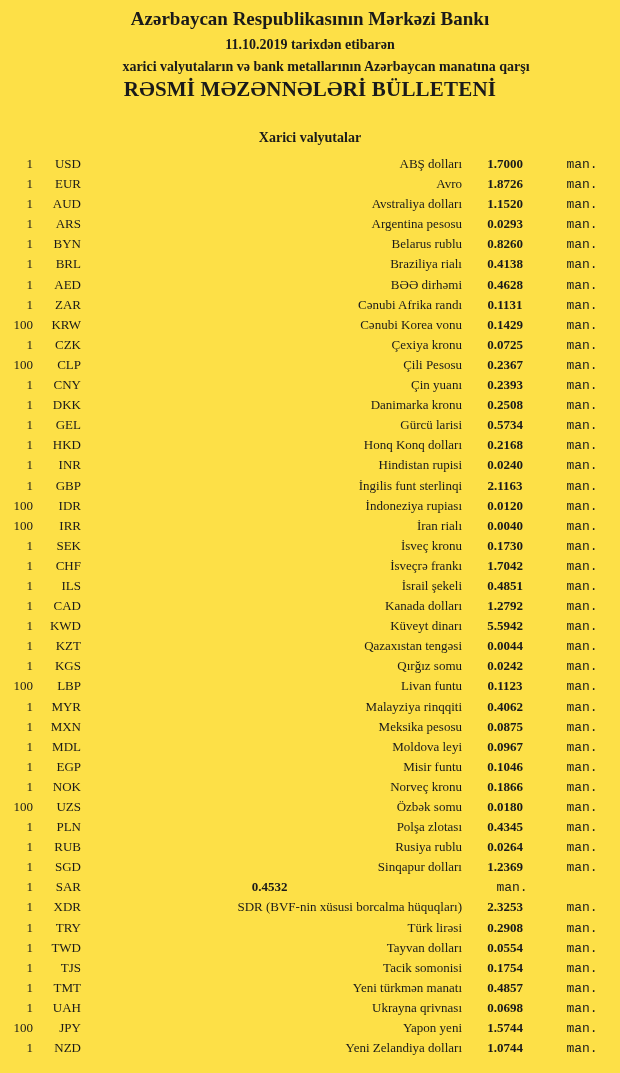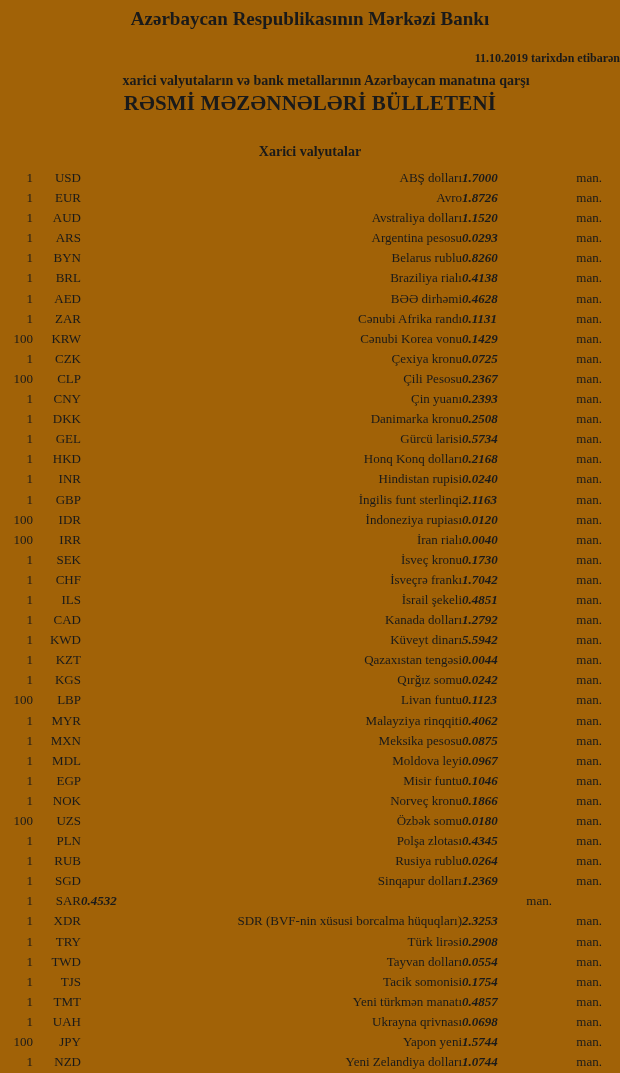--- a/index.html
+++ b/index.html
@@ -1,37 +1,36 @@
 <!DOCTYPE html>
 <html><head>
 <meta charset="utf-8">
 <style>
   html, body { margin: 0; padding: 0; background: #ffffff; }
   .page {
     position: relative;
     width: 620px;
     height: 1073px;
-    background: #a16207;
+    background: #fde047;
     color: #1a1a1a;
     font-family: "Liberation Serif", "DejaVu Serif", serif;
     overflow: hidden;
   }
   .doc-header { text-align: center; }
   .doc-title {
     font-size: 19px;
     font-weight: bold;
     line-height: 26px;
     margin: 6px 0 0 0;
   }
   .date-line {
-    font-size: 12px;
+    font-size: 14px;
     font-weight: bold;
     line-height: 21px;
-    margin: 16px 0 0 0;
-    text-align: right;
+    margin: 2px 0 0 0;
   }
   .subtitle-line {
     font-size: 14px;
     font-weight: bold;
     line-height: 21px;
     margin: 1px 0 0 0;
     padding-left: 32px;
   }
   .bulletin-line {
     font-size: 21px;
@@ -55,22 +54,22 @@
     height: 20.1px;
     line-height: 20.1px;
     padding-right: 18px;
     box-sizing: border-box;
     font-size: 13px;
     white-space: nowrap;
   }
   .qty  { text-align: right; }
   .code { text-align: right; }
   .name { text-align: right; padding-left: 4px; overflow: hidden; }
-  .rate { text-align: left; font-weight: bold; font-style: italic; padding-right: 4px; }
-  .unit { text-align: right; padding-left: 10px; }
+  .rate { text-align: center; font-weight: bold; padding-right: 4px; }
+  .unit { text-align: center; padding-left: 10px; font-family: Liberation Mono, monospace; }
 </style>
 </head>
 <body>
 
 <div class="page">
   <header class="doc-header">
     <h1 class="doc-title">Azərbaycan Respublikasının Mərkəzi Bankı</h1>
     <p class="date-line">11.10.2019 tarixdən etibarən</p>
     <p class="subtitle-line">xarici valyutaların və bank metallarının Azərbaycan manatına qarşı</p>
     <p class="bulletin-line">RƏSMİ MƏZƏNNƏLƏRİ BÜLLETENİ</p>

